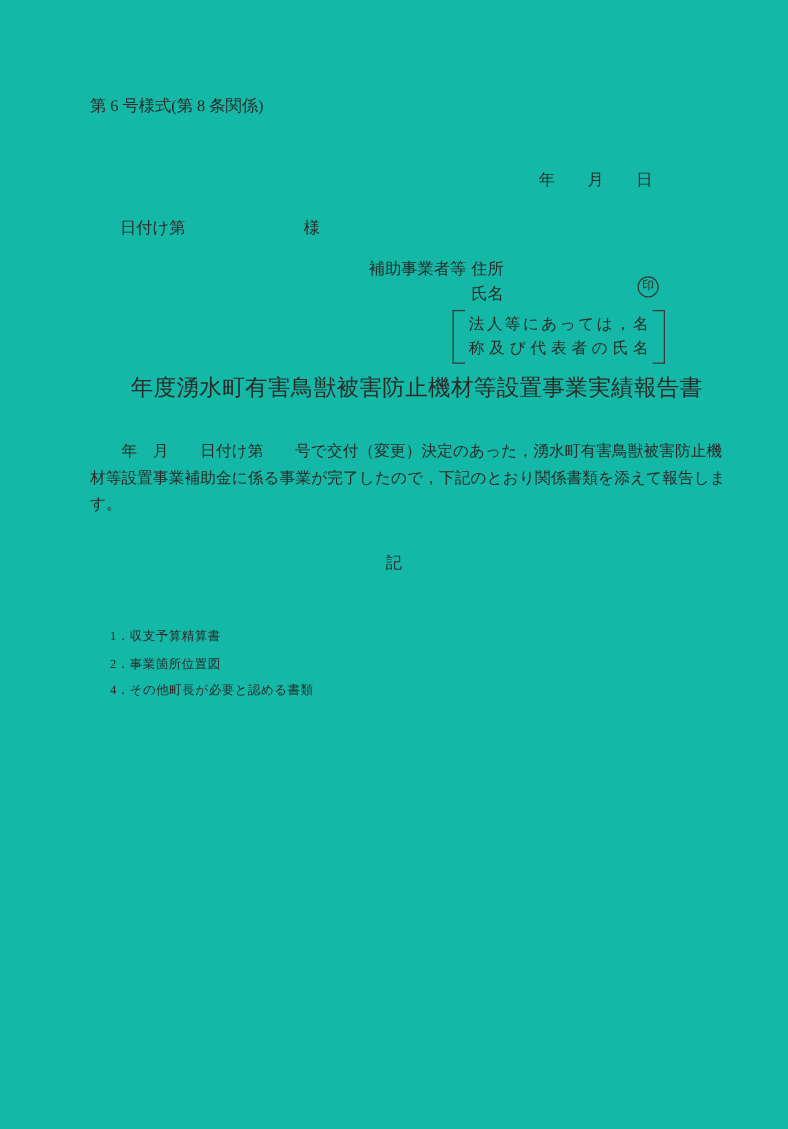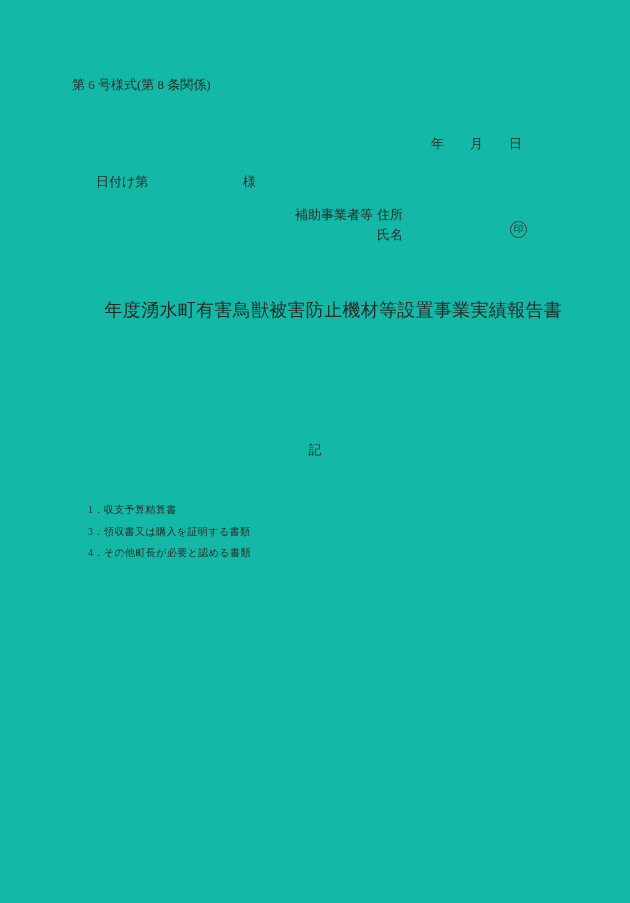--- a/index.html
+++ b/index.html
@@ -80,25 +80,34 @@
   <div class="abs t fs13" style="left:243px;top:172px">様</div>
 
   <div class="abs t fs13" style="left:295px;top:205px">補助事業者等</div>
   <div class="abs t fs13" style="left:377px;top:205px">住所</div>
   <div class="abs t fs13" style="left:377px;top:225px">氏名</div>
 
   <div class="abs seal" style="left:510px;top:221px">
     <span>印</span>
   </div>
 
+  <div class="abs note" style="left:362px;top:248px">
+    <div class="note-line t">法人等にあっては，名</div>
+    <div class="note-line t">称及び代表者の氏名</div>
+  </div>
 
   <div class="abs t title" style="top:298px">　　年度湧水町有害鳥獣被害防止機材等設置事業実績報告書</div>
 
+  <div class="abs bodytext" style="left:72px;top:351px">
+    <div class="t">　　年　月　　日付け第　　号で交付（変更）決定のあった，湧水町有害鳥獣被害防止機</div>
+    <div class="t">材等設置事業補助金に係る事業が完了したので，下記のとおり関係書類を添えて報告しま</div>
+    <div class="t">す。</div>
+  </div>
 
   <div class="abs t heading" style="top:441px">記</div>
 
   <div class="abs list" style="left:88px;top:499px">
     <div class="t">1．収支予算精算書</div>
-    <div class="t">3．領収書又は購入を証明する書類</div>
+    <div class="t">2．事業箇所位置図</div>
     <div class="t">4．その他町長が必要と認める書類</div>
   </div>
 
 </div>
 
 </body></html>

